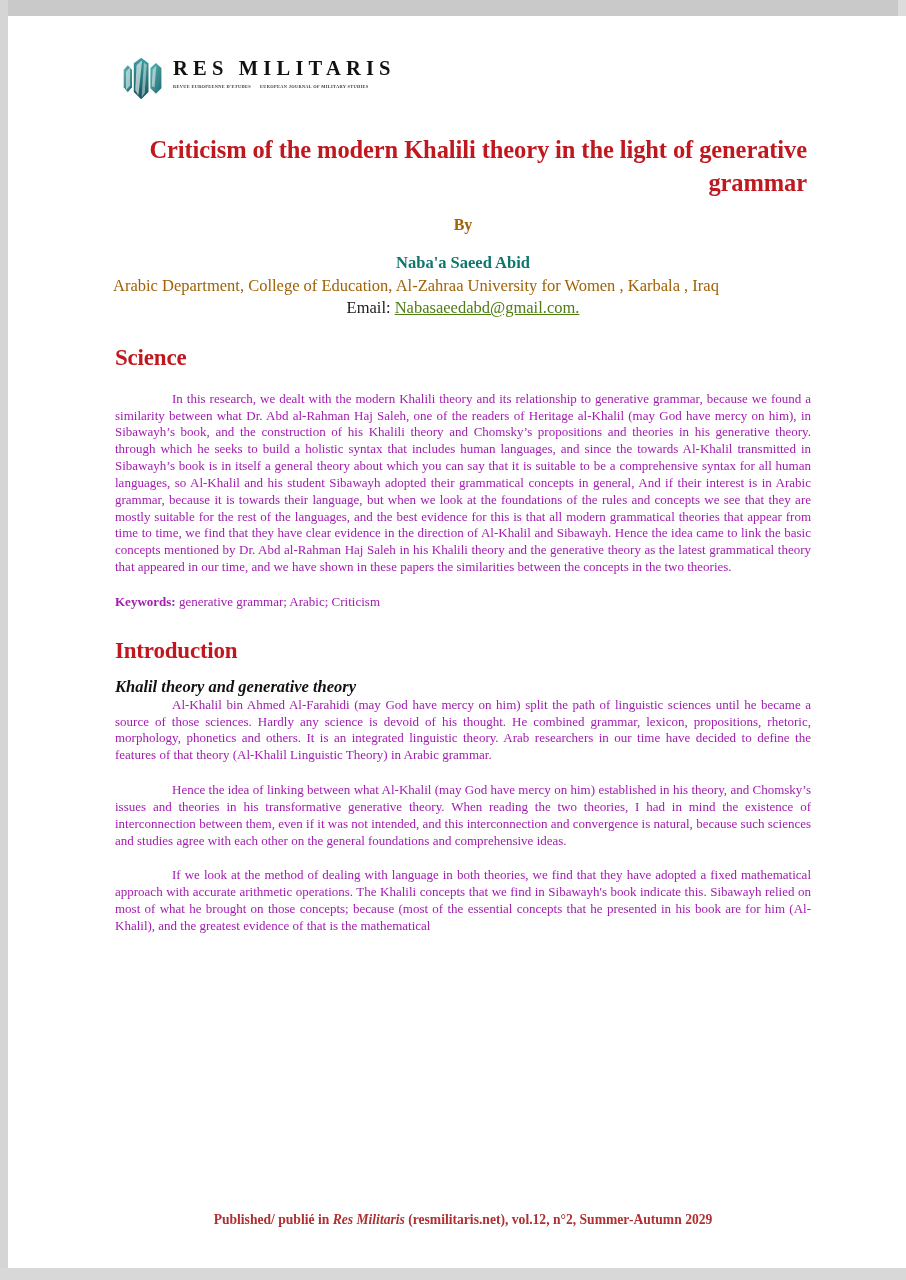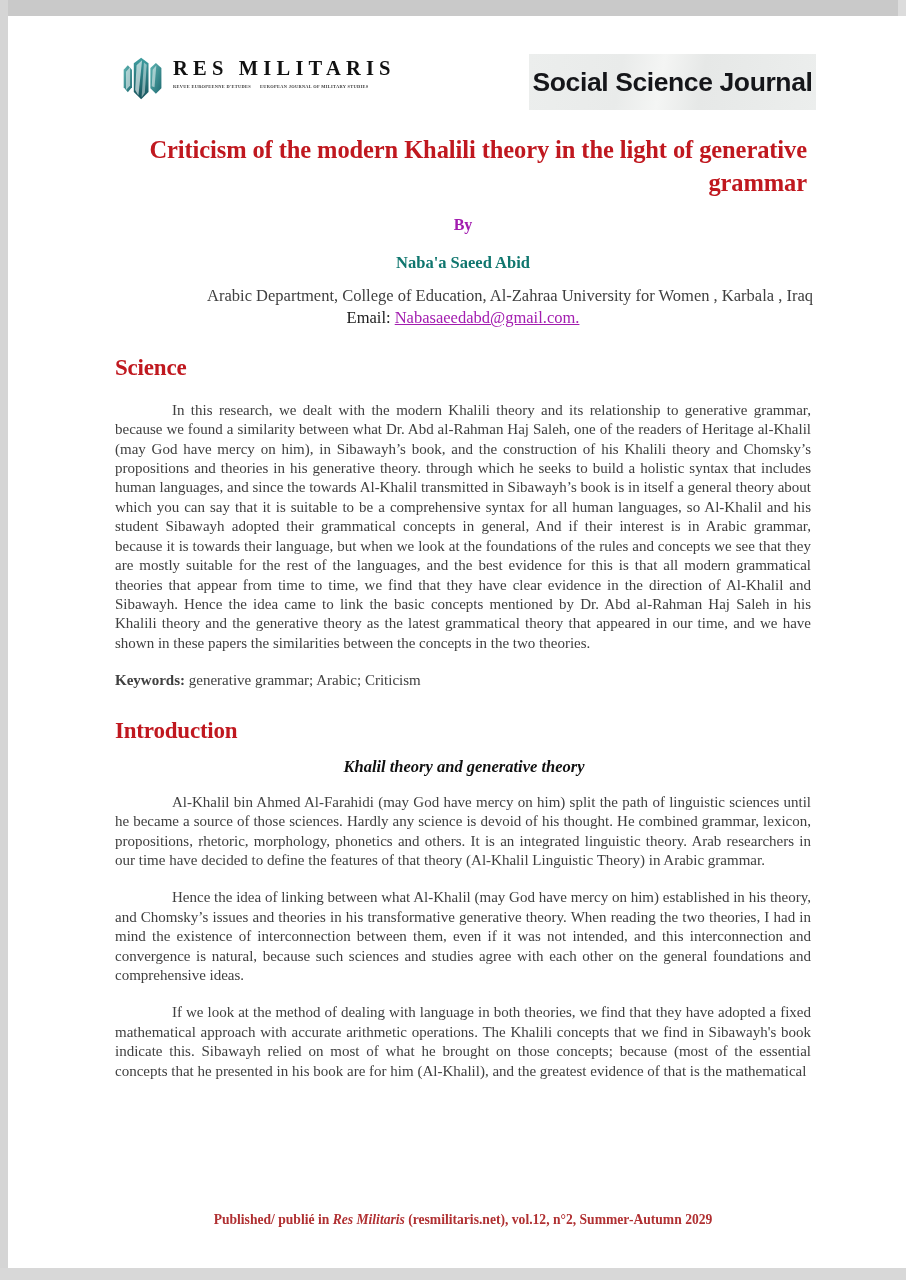--- a/index.html
+++ b/index.html
@@ -102,72 +102,71 @@
     font-weight: bold;
     font-size: 24.5px;
     line-height: 1.33;
     letter-spacing: -0.1px;
   }
   .by-line {
     margin-top: 17px;
     text-align: center;
     font-weight: bold;
     font-size: 16px;
-    color: #a21caf;
+    color: #a16207;
   }
   .author-name {
     margin-top: 19px;
     text-align: center;
     font-weight: bold;
     font-size: 16.5px;
     color: #0f766e;
   }
   .affiliation {
-    margin-top: 13px;
-    text-align: right;
-    font-size: 16.5px;
-    color: #404040;
+    margin-top: 3px;
+    text-align: left;
+    font-size: 16.5px;
+    color: #a16207;
     line-height: 1.25;
     white-space: nowrap;
   }
   .email-line {
     margin-top: 1px;
     text-align: center;
     font-size: 16.5px;
     color: #1a1a1a;
   }
   .email-link {
-    color: #a21caf;
+    color: #4d7c0f;
     text-decoration: underline;
   }
 
   
   h2.section-heading {
     color: #c0181f;
     font-family: "Liberation Serif", serif;
     font-weight: bold;
     font-size: 23px;
     margin: 27px 0 0 2px;
     letter-spacing: -0.2px;
   }
   h2.section-heading.intro { margin-top: 27px; }
 
   .sub-heading {
     font-weight: bold;
     font-style: italic;
     font-size: 16.5px;
     color: #101010;
-    margin: 13px 0 16px 2px;
-    text-align: center;
+    margin: 13px 0 0 2px;
   }
 
   p.body-text {
-    font-size: 15px;
+    font-size: 13px;
     line-height: 1.295;
-    color: #404040;
+    color: #a21caf;
     text-align: justify;
     margin: 12px 2px 0 2px;
     hyphens: none;
   }
   p.body-text.indented { text-indent: 57px; }
   p.body-text.gap-top { margin-top: 18px; }
   p.abstract-first { margin-top: 20px; }
   p.keywords { margin-top: 18px; }
   .kw-label { font-weight: bold; }
   p.intro-first { margin-top: 0px; }
@@ -239,23 +238,20 @@
           <path d="M71 30 L79 20 L75 68 L69 66 Z" fill="#ffffff" opacity="0.5"></path>
         </svg>
         <div class="logo-text">
           <div class="logo-title">RES MILITARIS</div>
           <div class="logo-sub">
             <span>REVUE EUROPEENNE D'ETUDES</span><span class="gap"></span><span>EUROPEAN JOURNAL OF MILITARY STUDIES</span>
           </div>
         </div>
       </div>
 
-      <div class="journal-banner">
-        <div class="journal-banner-text">Social Science Journal</div>
-      </div>
     </div>
 
     <div class="doc-title">Criticism of the modern Khalili theory in the light of generative grammar</div>
 
     <div class="by-line">By</div>
 
     <div class="author-name">Naba'a Saeed Abid</div>
 
     <div class="affiliation">Arabic Department, College of Education,  Al-Zahraa University for Women , Karbala , Iraq</div>
 

